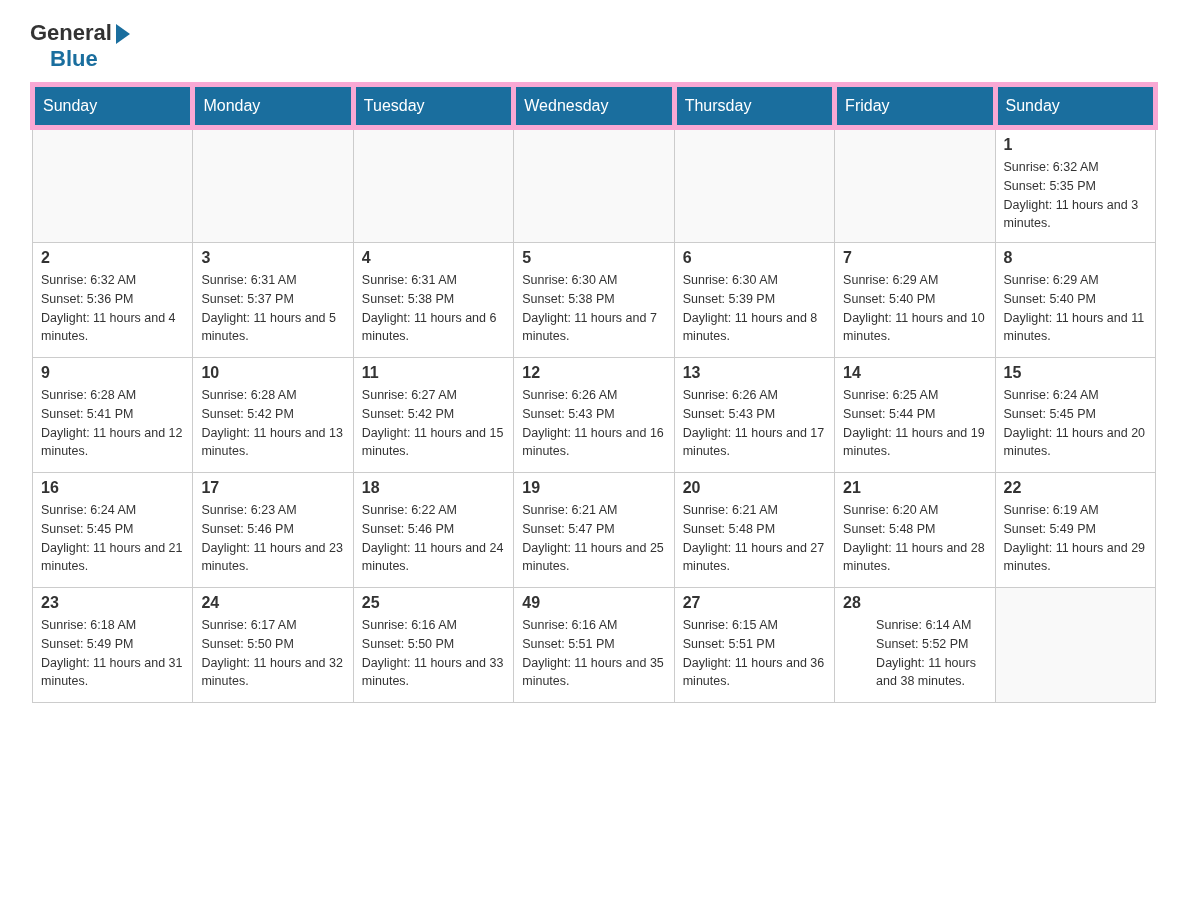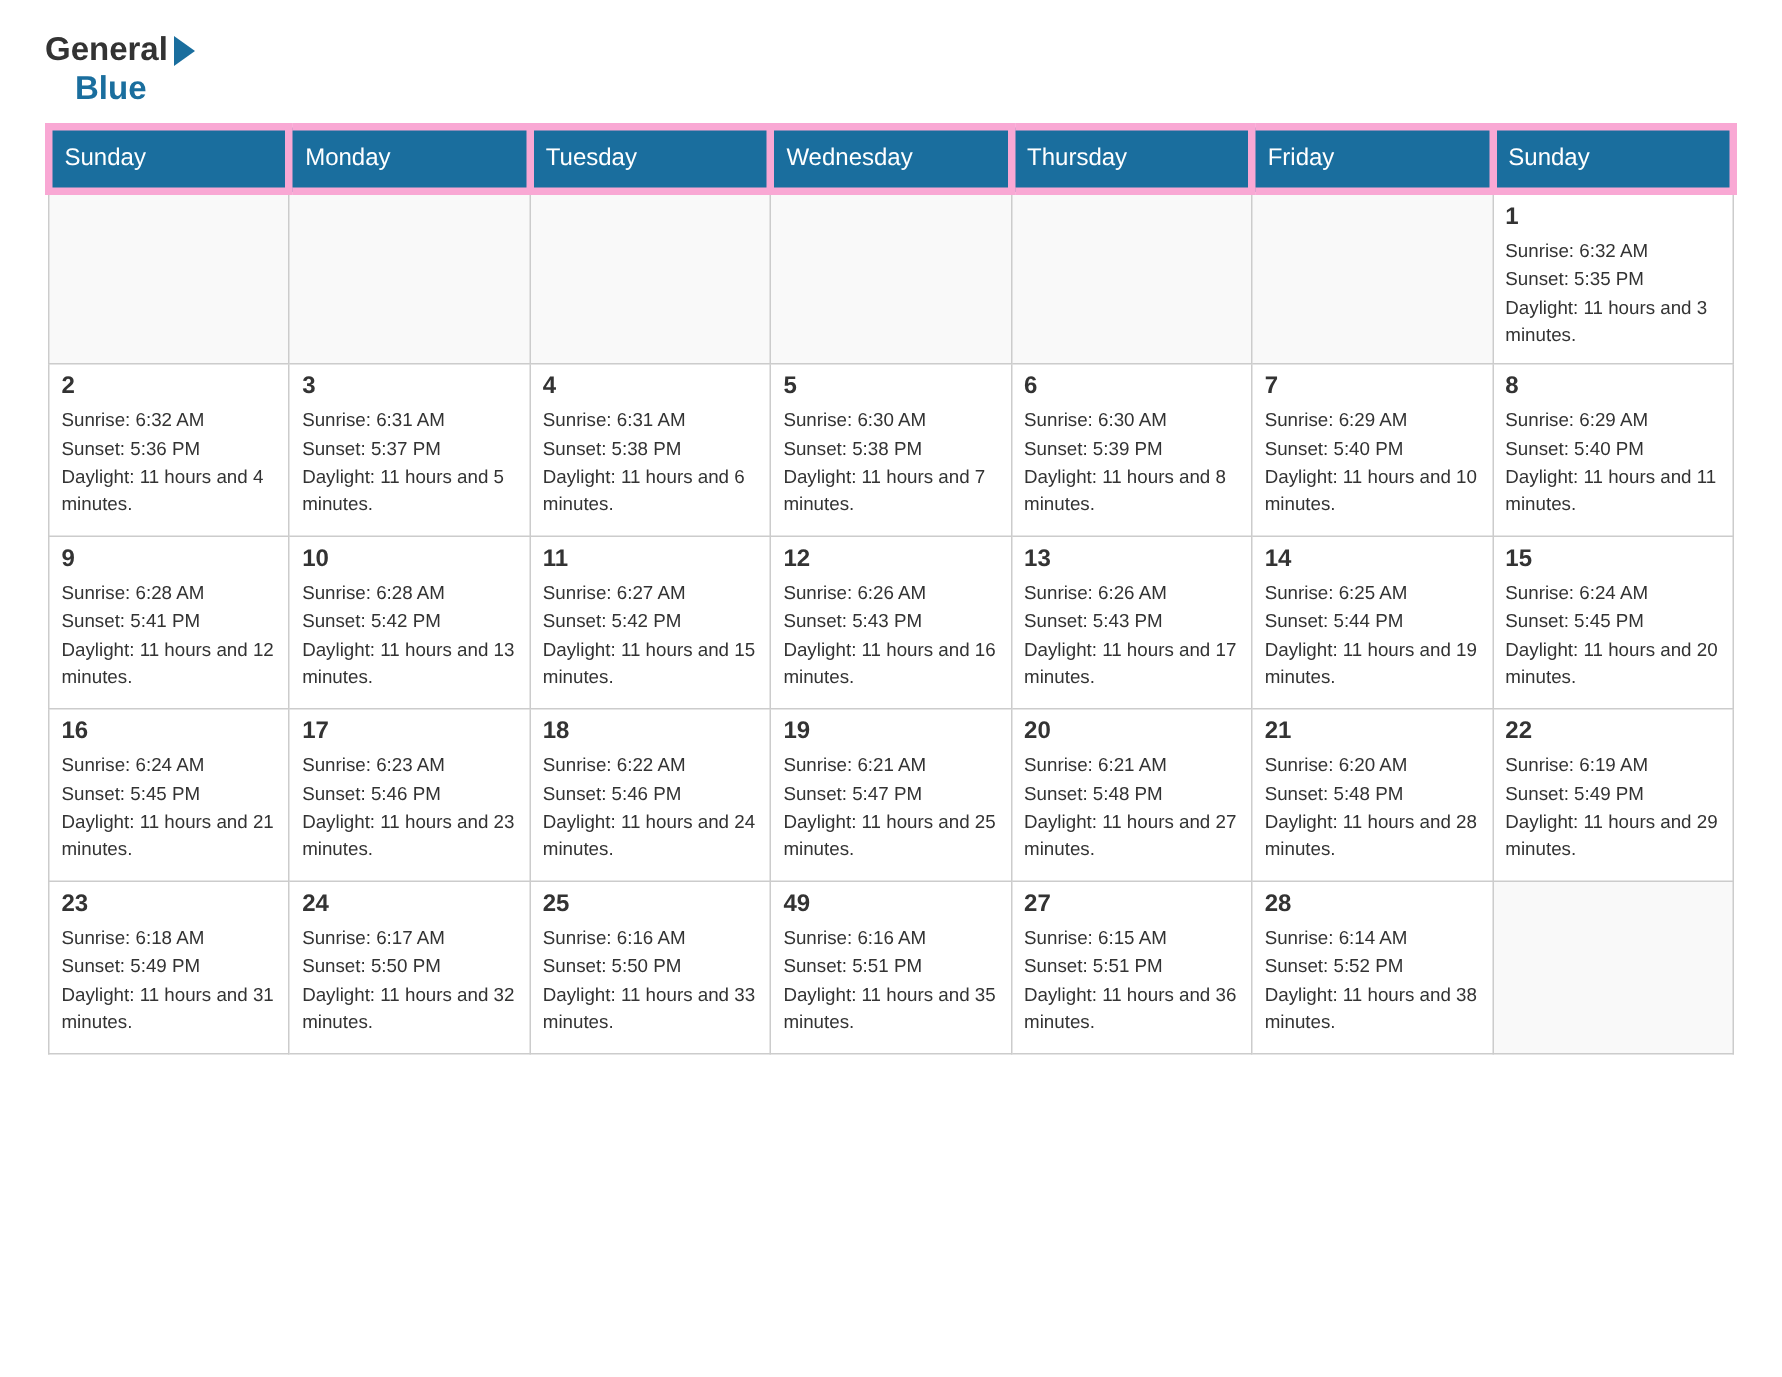--- a/index.html
+++ b/index.html
@@ -299,20 +299,20 @@
 Daylight: 11 hours and 35 minutes.</div>
         </td>
         <td>
           <div class="day-num">27</div>
           <div class="day-info" style="white-space: pre-line;">Sunrise: 6:15 AM
 Sunset: 5:51 PM
 Daylight: 11 hours and 36 minutes.</div>
         </td>
         <td>
           <div class="day-num">28</div>
-          <div class="day-info" style="white-space: pre-line;">Sunrise: 6:14 AM
+          <div class="day-info" style="white-space: pre-line; margin-left: 33px;">Sunrise: 6:14 AM
 Sunset: 5:52 PM
 Daylight: 11 hours and 38 minutes.</div>
         </td>
         <td class="empty-cell"></td>
       </tr>
     </tbody>
 </table>
 
 </body></html>

